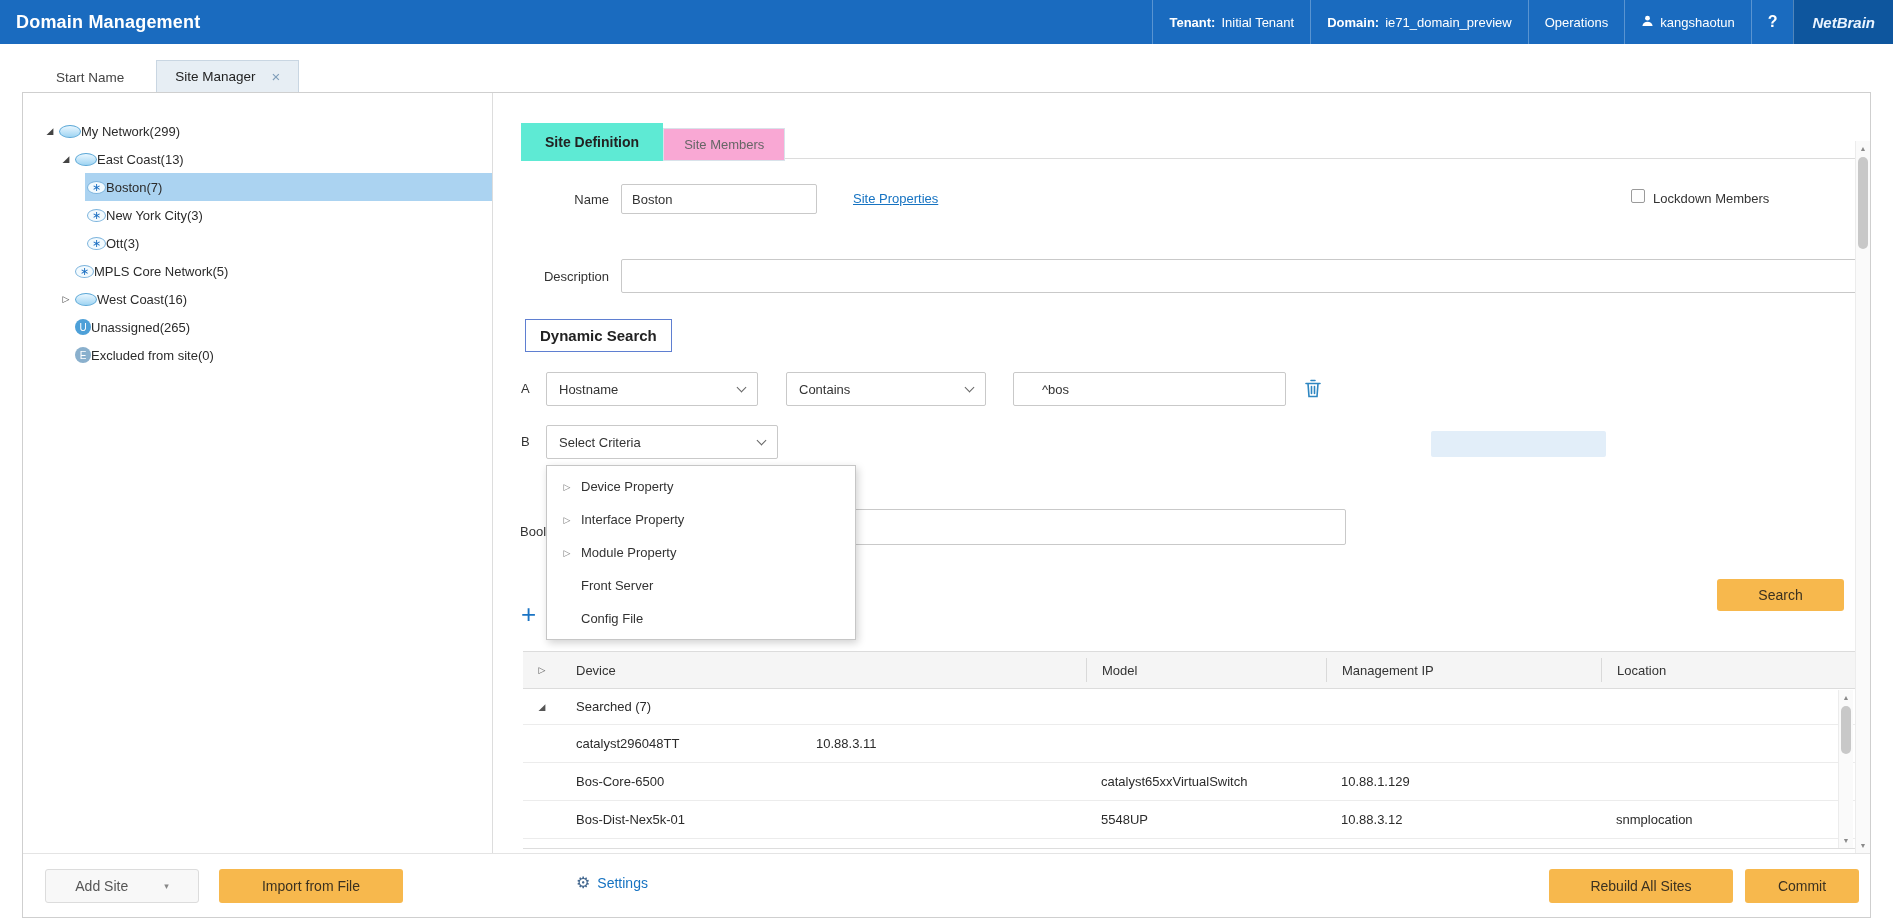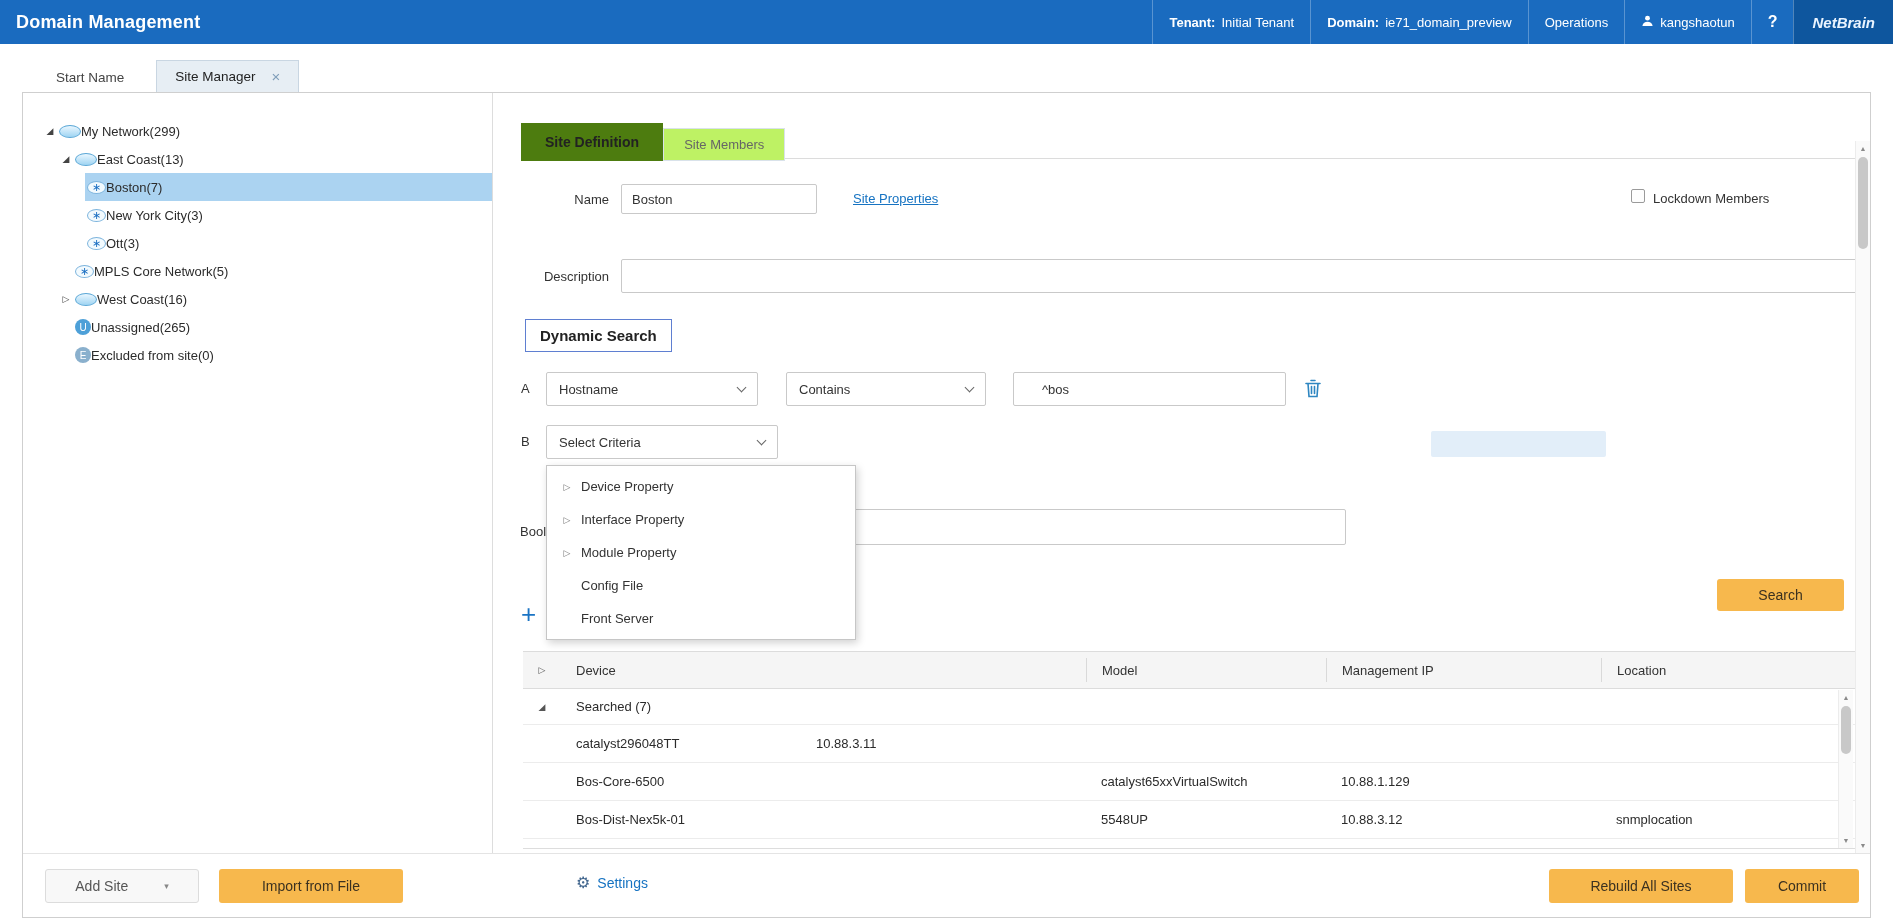--- a/index.html
+++ b/index.html
@@ -37,22 +37,22 @@
   .tlabel{font-size:13px;color:#2b2b2b;}
   .ic-cloud{width:22px;height:13px;border-radius:50%;background:linear-gradient(#eaf7ff,#9fd4f2);border:1px solid #5aa7d6;flex:none;}
   .ic-site{width:19px;height:13px;border-radius:50%;background:#f2fafe;border:1px solid #7db4dd;color:#1b6ec2;font-size:11px;line-height:1;display:flex;align-items:center;justify-content:center;flex:none;}
   .ic-round{width:16px;height:16px;border-radius:50%;color:#fff;font-size:10px;display:flex;align-items:center;justify-content:center;flex:none;}
   .ic-round.u{background:#4da0d8;}
   .ic-round.e{background:#8ab0cd;}
 
   
   .dtab-line{position:absolute;left:498px;top:65px;width:1338px;height:1px;background:#dcdcdc;}
   .dtabs{position:absolute;left:498px;top:30px;display:flex;align-items:flex-end;z-index:2;}
-  .dtab.active{background:#4d7c0f;padding:11px 24px;font-weight:bold;font-size:14px;color:#222;}
-  .dtab.inactive{background:#bef264;border:1px solid #d9e2ea;padding:8px 20px;font-size:13px;color:#666;}
+  .dtab.active{background:#5eead4;padding:11px 24px;font-weight:bold;font-size:14px;color:#222;}
+  .dtab.inactive{background:#f9a8d4;border:1px solid #d9e2ea;padding:8px 20px;font-size:13px;color:#666;}
 
   
   .abs{position:absolute;}
   .flabel{font-size:13px;color:#333;}
   .ralign{text-align:right;}
   .tinput{position:absolute;border:1px solid #c9c9c9;border-radius:2px;background:#fff;font-family:"Liberation Sans",sans-serif;font-size:13px;color:#333;padding:0 10px;outline:none;}
   .link{color:#1673C2;text-decoration:underline;font-size:13px;cursor:pointer;}
   .checkbox{position:absolute;width:14px;height:14px;border:1px solid #9a9a9a;border-radius:2px;background:#fdfdfd;}
   .dynbox{position:absolute;border:1px solid #5f7fd1;padding:7px 14px;font-size:15px;font-weight:bold;color:#222;background:#fff;}
   .letter{position:absolute;font-size:13px;color:#333;}
@@ -266,25 +266,25 @@
       <div class="mitem">
         <span class="arrow">▷</span>
         <span>Interface Property</span>
       </div>
       <div class="mitem">
         <span class="arrow">▷</span>
         <span>Module Property</span>
       </div>
       <div class="mitem">
         <span class="arrow"></span>
+        <span>Front Server</span>
+      </div>
+      <div class="mitem">
+        <span class="arrow"></span>
         <span>Config File</span>
-      </div>
-      <div class="mitem">
-        <span class="arrow"></span>
-        <span>Front Server</span>
       </div>
     </div>
 
     <div class="plus" style="left:498px;top:508px;">+</div>
     <button class="btn-orange" style="left:1694px;top:486px;width:127px;height:32px;">Search</button>
 
     <div class="rtable">
       <div class="thead">
         <div class="tc c0">▷</div>
         <div class="tc c1">Device</div>

